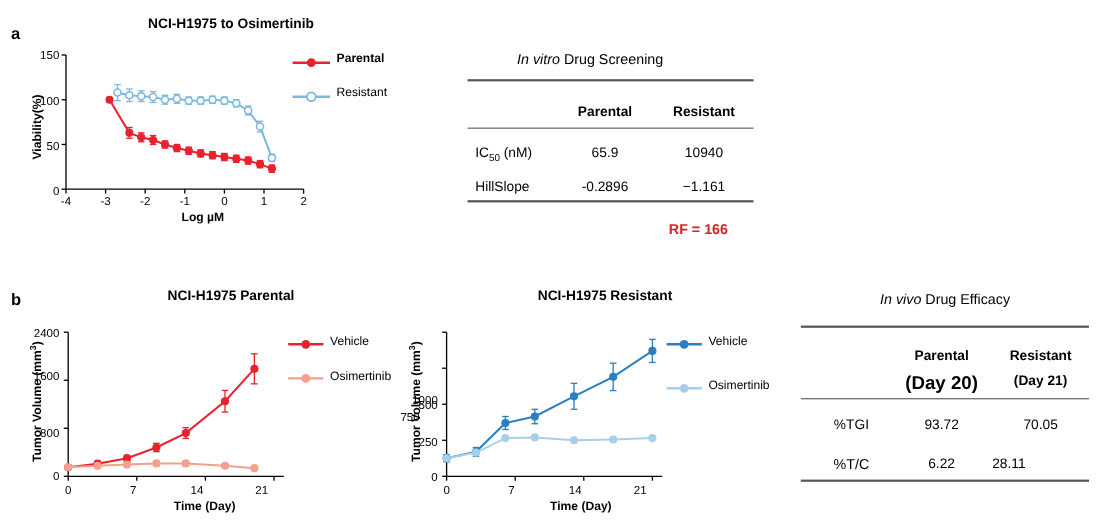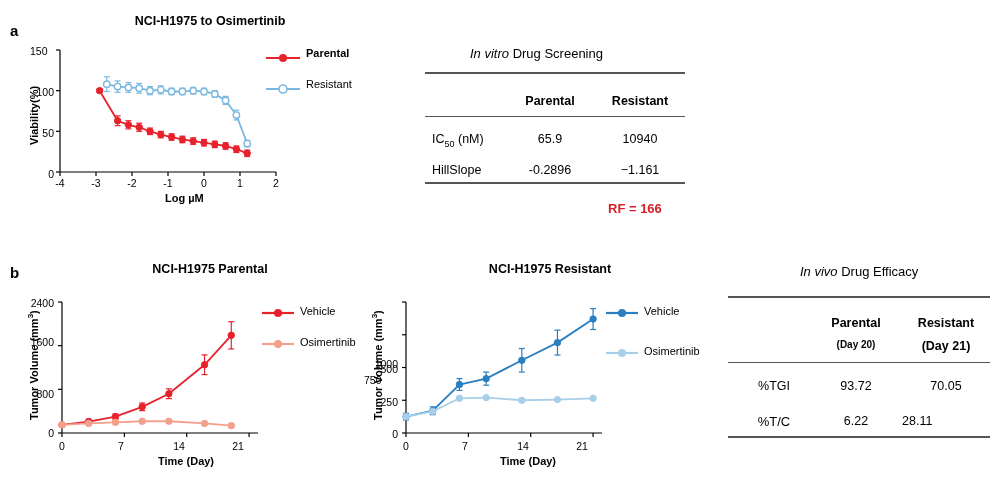--- a/index.html
+++ b/index.html
@@ -66,21 +66,21 @@
 <body>
 
 <div class="panel-letter" style="left:10px;top:22px;">a</div>
 <div class="panel-letter" style="left:10px;top:264px;">b</div>
 
 <div class="fig-title" style="left:80px;top:14px;width:260px;">NCI-H1975 to Osimertinib</div>
 
 <div class="vrot" style="left:28px;top:145px;">Viability(%)</div>
 <div class="axis-label" style="left:165px;top:192px;">Log µM</div>
 
-<div class="tick-label" style="left:30px;top:45px;width:24px;text-align:left;">150</div>
+<div class="tick-label" style="left:30px;top:45px;width:24px;text-align:right;">150</div>
 <div class="tick-label" style="left:30px;top:86px;width:24px;text-align:right;">100</div>
 <div class="tick-label" style="left:30px;top:127px;width:24px;text-align:right;">50</div>
 <div class="tick-label" style="left:30px;top:168px;width:24px;text-align:right;">0</div>
 
 <div class="tick-label" style="left:50px;top:177px;width:20px;">-4</div>
 <div class="tick-label" style="left:86px;top:177px;width:20px;">-3</div>
 <div class="tick-label" style="left:122px;top:177px;width:20px;">-2</div>
 <div class="tick-label" style="left:158px;top:177px;width:20px;">-1</div>
 <div class="tick-label" style="left:194px;top:177px;width:20px;">0</div>
 <div class="tick-label" style="left:230px;top:177px;width:20px;">1</div>
@@ -436,21 +436,21 @@
 
 <div class="table-title" style="left:800px;top:264px;">
   <i>In vivo</i><span> Drug Efficacy</span>
 </div>
 <div style="position:absolute;left:728px;top:296px;width:262px;height:2px;background:#555;"></div>
 <div style="position:absolute;left:728px;top:362px;width:262px;height:1px;background:#555;"></div>
 <div style="position:absolute;left:728px;top:436px;width:262px;height:2px;background:#555;"></div>
 
 <div style="position:absolute;left:812px;top:316px;width:88px;text-align:center;font-size:12.5px;font-weight:bold;">Parental</div>
 <div style="position:absolute;left:902px;top:316px;width:88px;text-align:center;font-size:12.5px;font-weight:bold;">Resistant</div>
-<div style="position:absolute;left:812px;top:339px;width:88px;text-align:center;font-size:10px;font-weight:bold;">(Day 20)</div>
+<div style="position:absolute;left:812px;top:339px;width:88px;text-align:center;font-size:17px;font-weight:bold;">(Day 20)</div>
 <div style="position:absolute;left:902px;top:339px;width:88px;text-align:center;font-size:12.5px;font-weight:bold;">(Day 21)</div>
 
 <div style="position:absolute;left:736px;top:379px;width:76px;text-align:center;font-size:12.5px;">%TGI</div>
 <div style="position:absolute;left:812px;top:379px;width:88px;text-align:center;font-size:12.5px;">93.72</div>
 <div style="position:absolute;left:902px;top:379px;width:88px;text-align:center;font-size:12.5px;">70.05</div>
 
 <div style="position:absolute;left:736px;top:414px;width:76px;text-align:center;font-size:13px;">%T/C</div>
 <div style="position:absolute;left:812px;top:414px;width:88px;text-align:center;font-size:12.5px;">6.22</div>
 <div style="position:absolute;left:902px;top:414px;width:88px;font-size:12.5px;">28.11</div>
 

